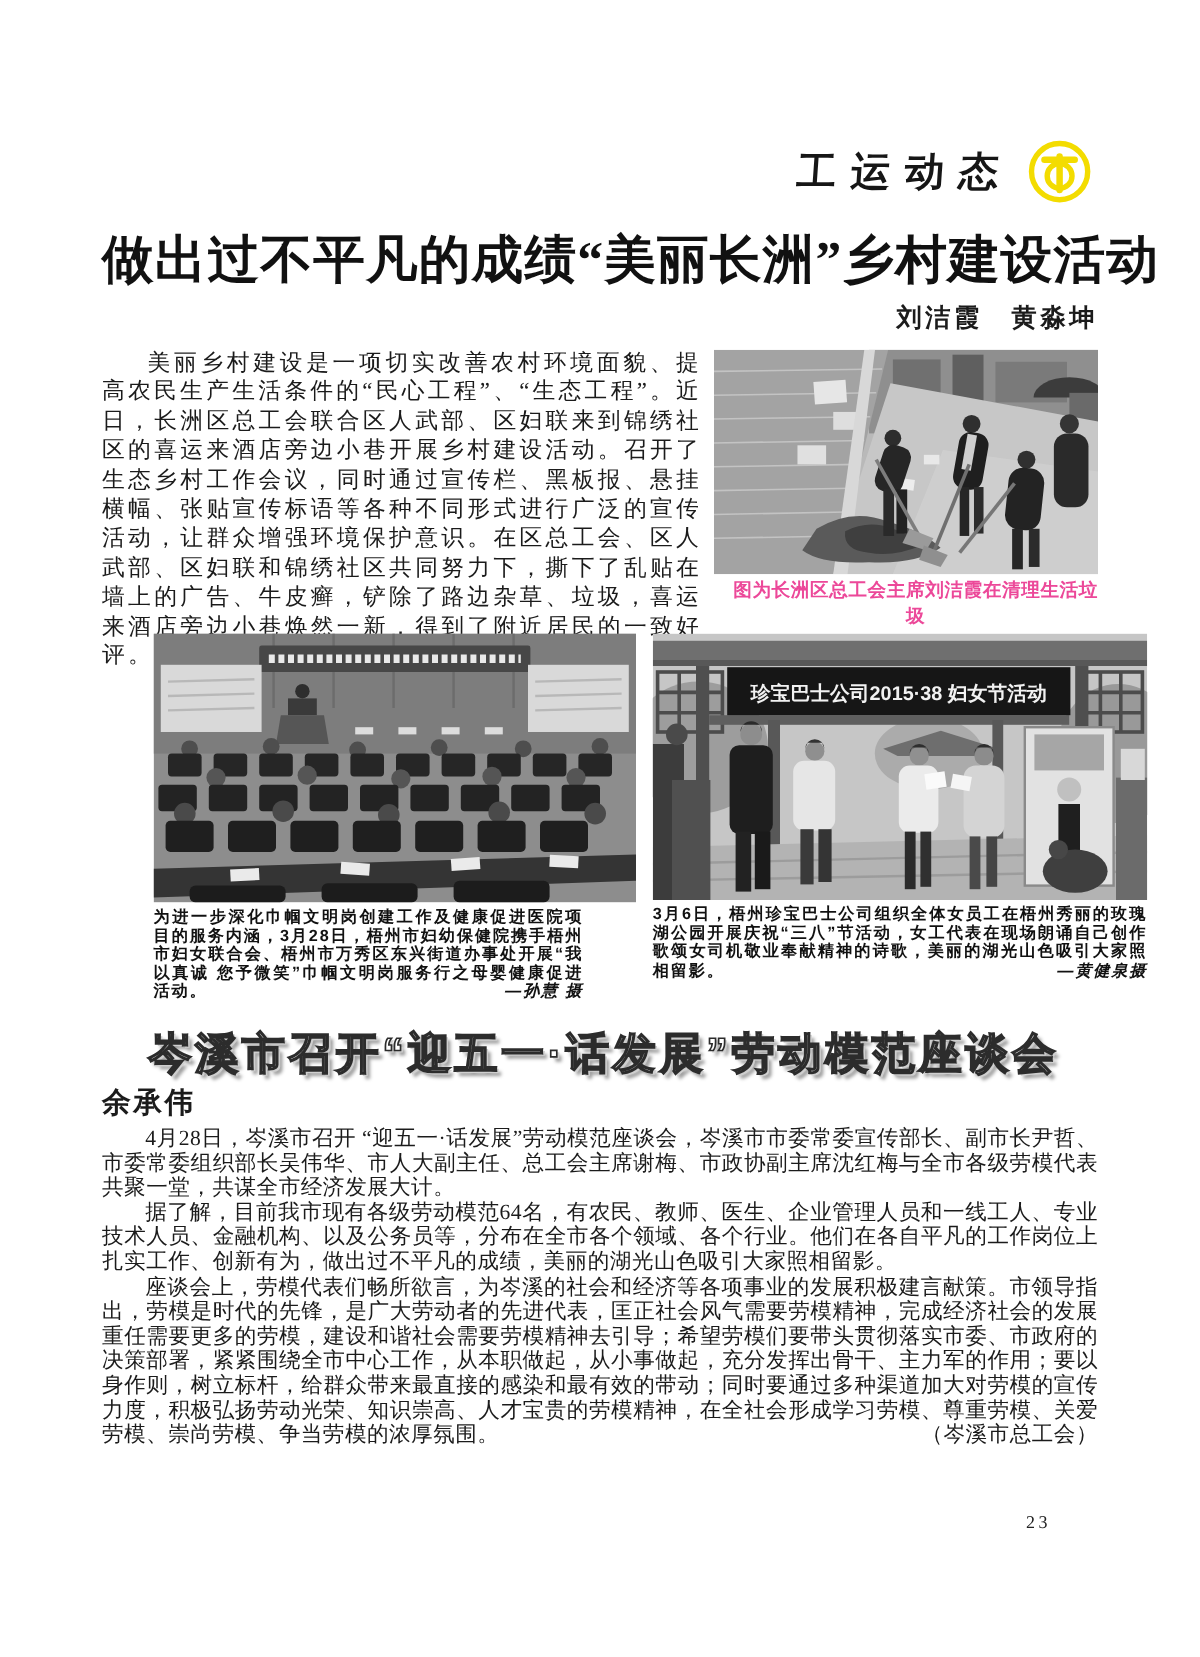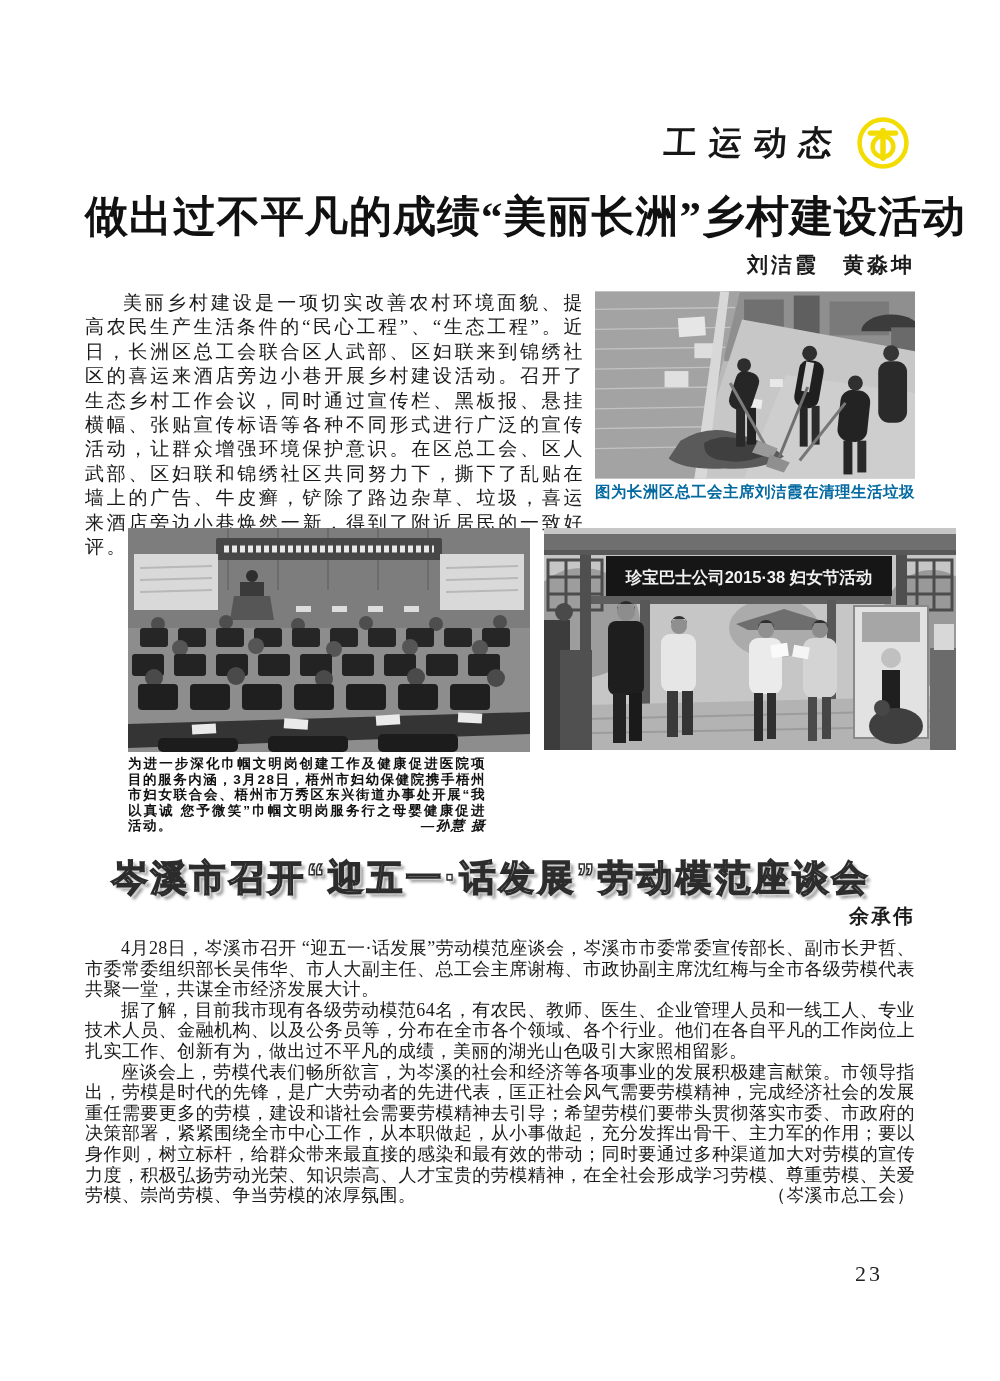--- a/index.html
+++ b/index.html
@@ -26,56 +26,56 @@
     position:absolute; top:251px; left:85px; width:830px; text-align:right;
     font-family:"Liberation Sans", sans-serif; font-weight:600; font-size:21px; letter-spacing:3px;
   }
   .a1-body { position:absolute; top:291px; left:85px; width:830px; display:flex; gap:10px; }
   .a1-text { width:500px; font-size:19px; line-height:24.4px; text-align:justify; letter-spacing:2.6px; }
   .a1-text p { margin:0; text-indent:2em; }
   .a1-figure { width:320px; margin:0; }
   .a1-figure svg { display:block; width:320px; height:188px; }
   .a1-caption {
     margin-top:3px; text-align:center; font-family:"Liberation Sans", sans-serif;
-    font-weight:700; font-size:15.5px; letter-spacing:0.5px; color:#0369a1;
+    font-weight:700; font-size:15.5px; letter-spacing:0.5px; color:#ec4899;margin-left:16px;
   }
 
   
   .photo-row { position:absolute; top:528px; left:88px; width:832px; display:flex; gap:18px; }
   .photo-row figure { margin:0;padding-left:40px; }
   .fig-left { width:358px; }
   .fig-right { width:412px; }
   .fig-left svg { display:block; width:402px; height:224px; }
   .fig-right svg { display:block; width:412px; height:222px; }
   .cap2 {
     margin-top:4px; font-family:"Liberation Sans", sans-serif; font-weight:700;
     font-size:13.5px; line-height:15.5px; letter-spacing:1.5px; text-align:justify; color:#111;
   }
   .cap2 .cap-text { text-indent:2em; }
   .credit { float:right;font-style:italic; }
 
   
   .headline2 {
-    position:absolute; top:854px; left:76px; width:830px; margin:0; text-align:center;
+    position:absolute; top:854px; left:88px; width:830px; margin:0; text-align:center;
     font-family:"Liberation Sans", sans-serif; font-weight:900; font-size:36px; letter-spacing:3px;
     color:#ffffff; -webkit-text-stroke:1.4px #2c2c2c;
     text-shadow:2px 2px 0 #cfcfcf, 4px 4px 3px #9a9a9a; white-space:nowrap;
   }
   .byline2 {
-    position:absolute; top:903px; left:85px; width:830px; text-align:right;
-    font-family:"Liberation Sans", sans-serif; font-weight:700; font-size:20px; letter-spacing:2px;
+    position:absolute; top:903px; left:85px; width:830px; text-align:left;
+    font-family:"Liberation Sans", sans-serif; font-weight:700; font-size:24px; letter-spacing:2px;
   }
   .article2 {
     position:absolute; top:938px; left:85px; width:830px;
     font-size:18px; line-height:20.6px; text-align:justify; letter-spacing:0.4px;
   }
   .article2 p { margin:0; text-indent:2em; }
   .attribution { float:right; }
 
-  .page-number { position:absolute; top:1261px; left:855px; font-size:22px; letter-spacing:3px; color:#222; }
+  .page-number { position:absolute; top:1261px; left:855px; font-size:15px; letter-spacing:3px; color:#222; }
 </style>
 </head>
 <body>
 
 <div class="page">
 
   <div class="masthead">
     <span class="masthead-title">工运动态</span>
     <svg class="union-logo" width="54" height="54" viewBox="0 0 60 60">
       <circle cx="30" cy="30" r="26" fill="#ffffff" stroke="#f3dc00" stroke-width="5"></circle>
@@ -316,20 +316,24 @@
         <path d="M268 100 a8 8 0 0 1 16 0 l-2 -5 -12 0 z" fill="#2e2e2e"></path>
         <rect x="259" y="110" width="34" height="60" rx="10" fill="#d4d4d4"></rect>
         <rect x="249" y="118" width="16" height="12" fill="#f5f5f5" transform="rotate(10 257 124)"></rect>
         <rect x="264" y="169" width="9" height="44" fill="#4a4a4a"></rect>
         <rect x="278" y="169" width="9" height="42" fill="#454545"></rect>
         <ellipse cx="352" cy="198" rx="27" ry="18" fill="#3f3f3f"></ellipse>
         <circle cx="338" cy="180" r="8" fill="#474747"></circle>
         <rect x="386" y="120" width="26" height="102" fill="#6b6b6b"></rect>
         <rect x="390" y="96" width="20" height="26" fill="#d8d8d8"></rect>
       </svg>
+      <figcaption class="cap2">
+        <span class="cap-text">3月6日，梧州珍宝巴士公司组织全体女员工在梧州秀丽的玫瑰湖公园开展庆祝“三八”节活动，女工代表在现场朗诵自己创作歌颂女司机敬业奉献精神的诗歌，美丽的湖光山色吸引大家照相留影。</span>
+        <span class="credit">—黄健泉摄</span>
+      </figcaption>
     </figure>
   </div>
 
   <h2 class="headline2">岑溪市召开“迎五一·话发展”劳动模范座谈会</h2>
   <div class="byline2">余承伟</div>
 
   <div class="article2">
     <p>4月28日，岑溪市召开 “迎五一·话发展”劳动模范座谈会，岑溪市市委常委宣传部长、副市长尹哲、市委常委组织部长吴伟华、市人大副主任、总工会主席谢梅、市政协副主席沈红梅与全市各级劳模代表共聚一堂，共谋全市经济发展大计。</p>
     <p>据了解，目前我市现有各级劳动模范64名，有农民、教师、医生、企业管理人员和一线工人、专业技术人员、金融机构、以及公务员等，分布在全市各个领域、各个行业。他们在各自平凡的工作岗位上扎实工作、创新有为，做出过不平凡的成绩，美丽的湖光山色吸引大家照相留影。</p>
     <p><span>座谈会上，劳模代表们畅所欲言，为岑溪的社会和经济等各项事业的发展积极建言献策。市领导指出，劳模是时代的先锋，是广大劳动者的先进代表，匡正社会风气需要劳模精神，完成经济社会的发展重任需要更多的劳模，建设和谐社会需要劳模精神去引导；希望劳模们要带头贯彻落实市委、市政府的决策部署，紧紧围绕全市中心工作，从本职做起，从小事做起，充分发挥出骨干、主力军的作用；要以身作则，树立标杆，给群众带来最直接的感染和最有效的带动；同时要通过多种渠道加大对劳模的宣传力度，积极弘扬劳动光荣、知识崇高、人才宝贵的劳模精神，在全社会形成学习劳模、尊重劳模、关爱劳模、崇尚劳模、争当劳模的浓厚氛围。</span><span class="attribution">（岑溪市总工会）</span></p>

